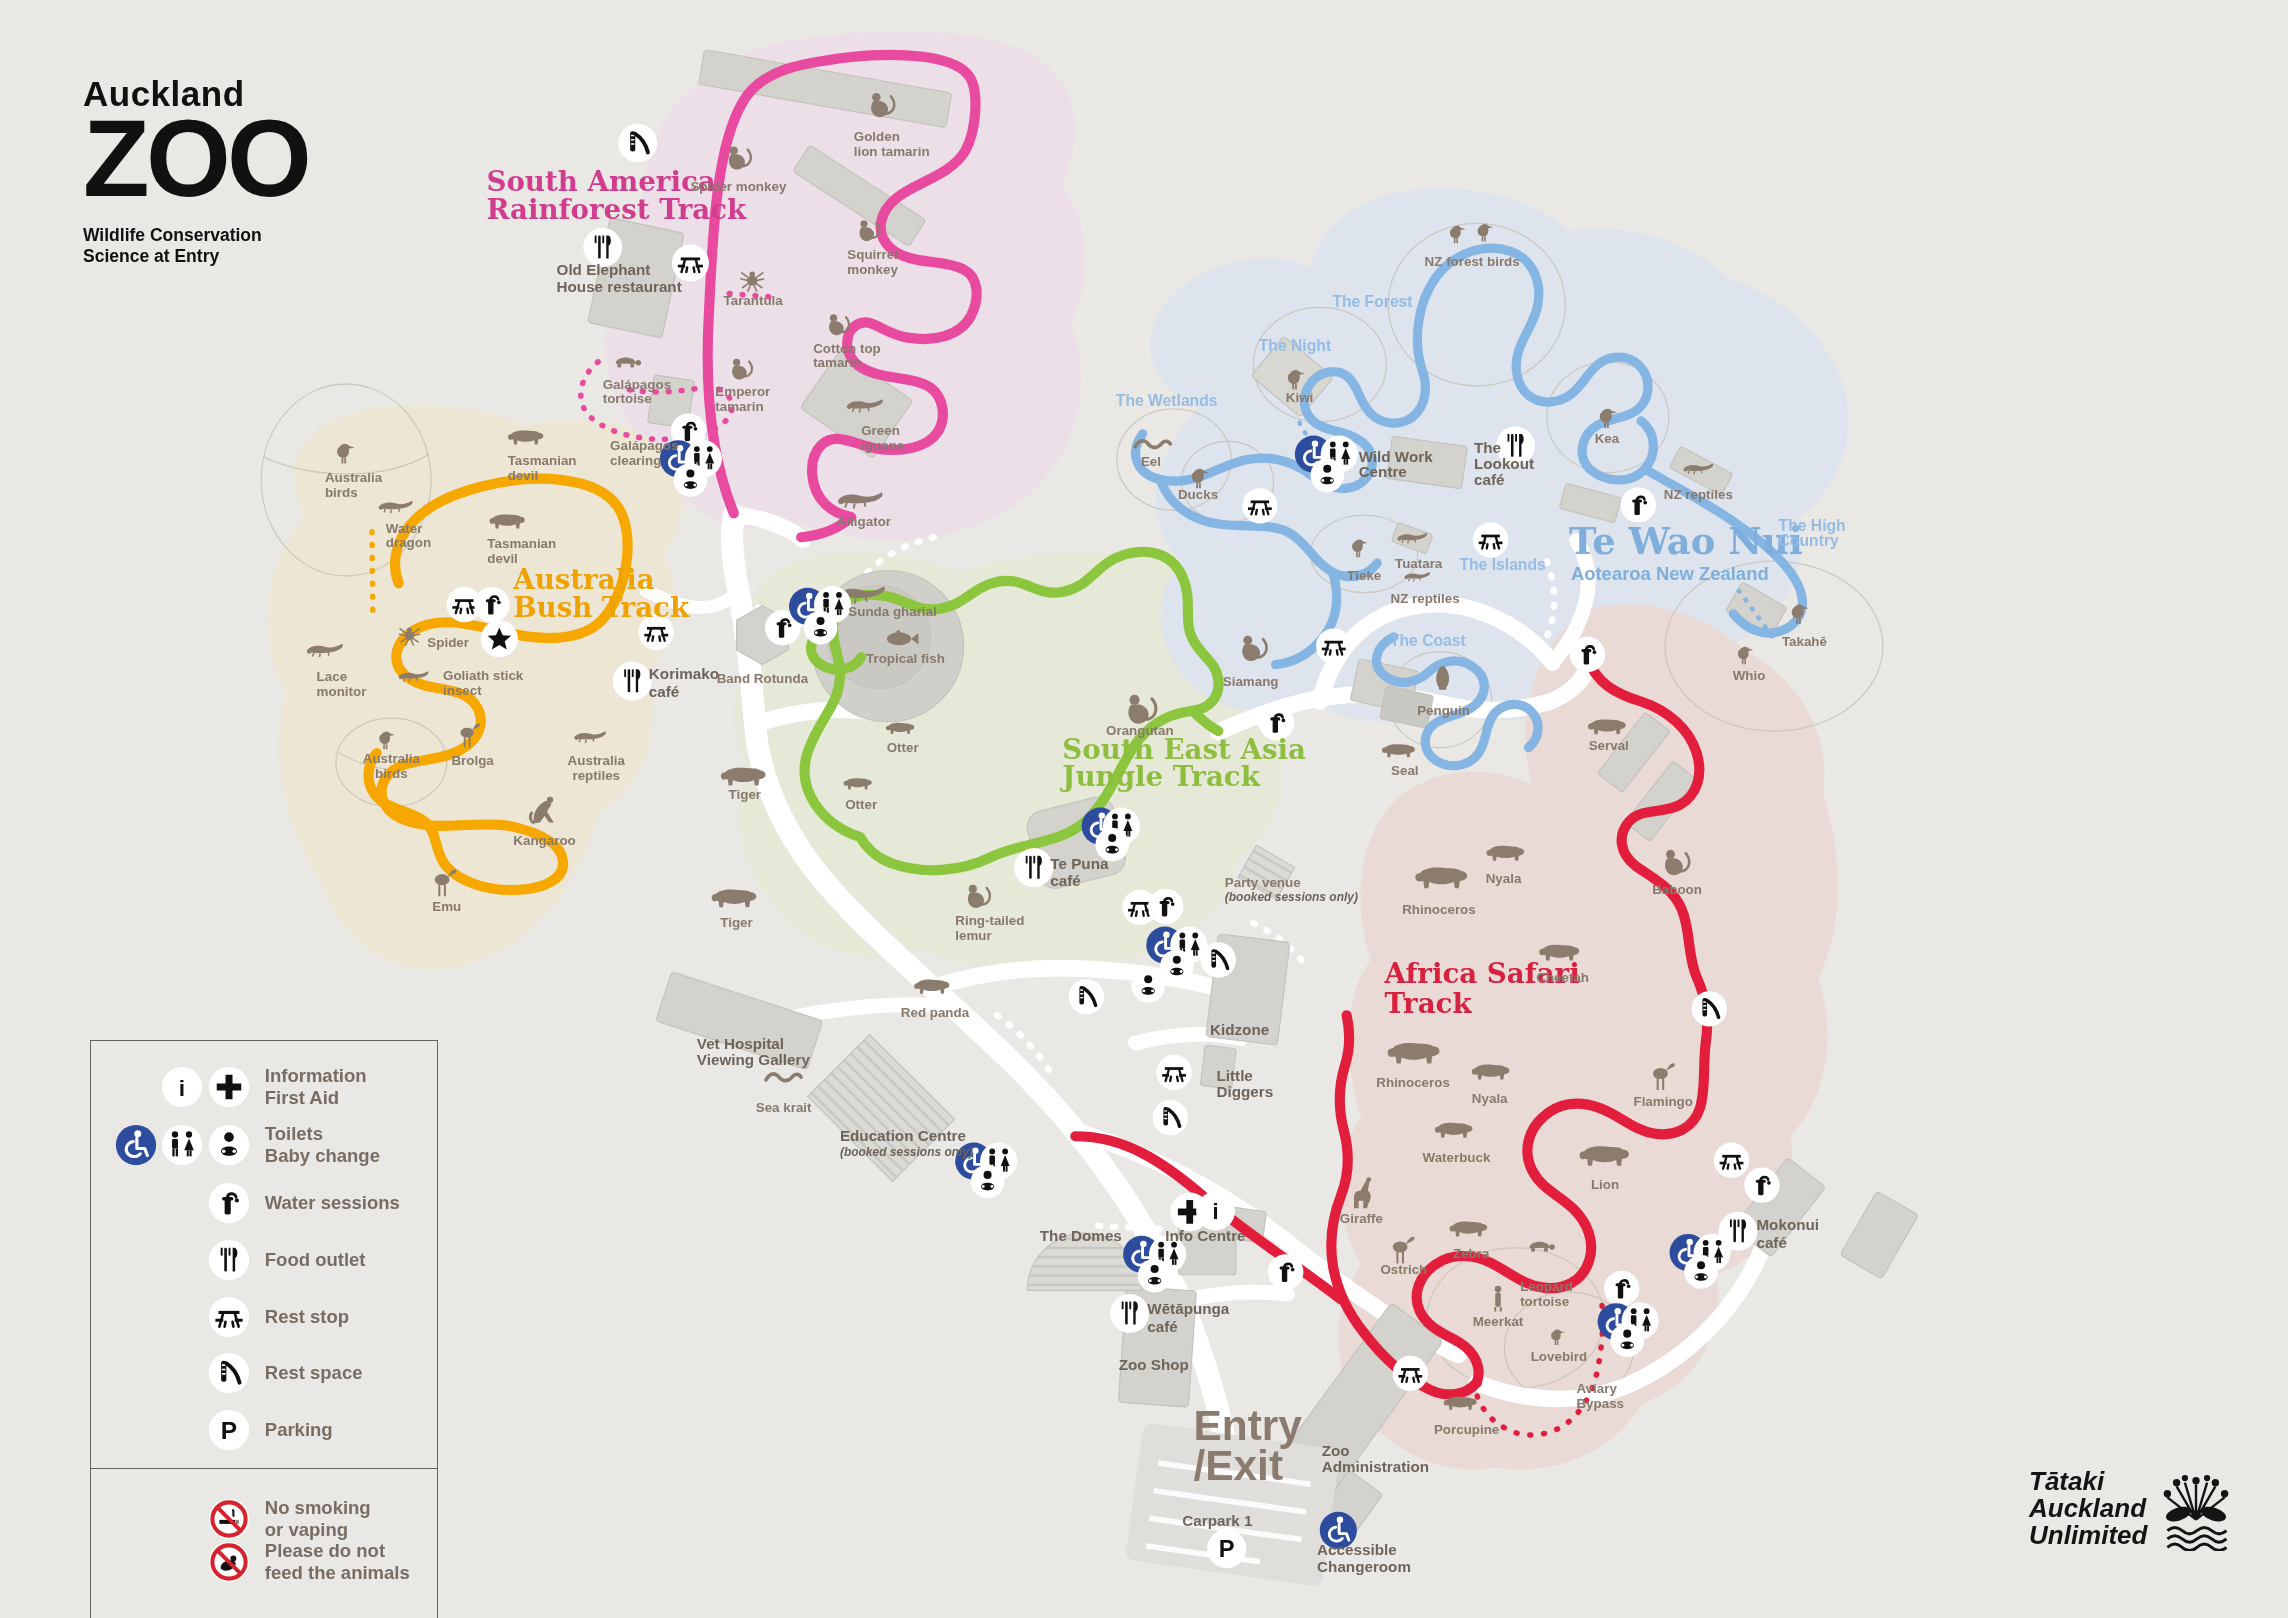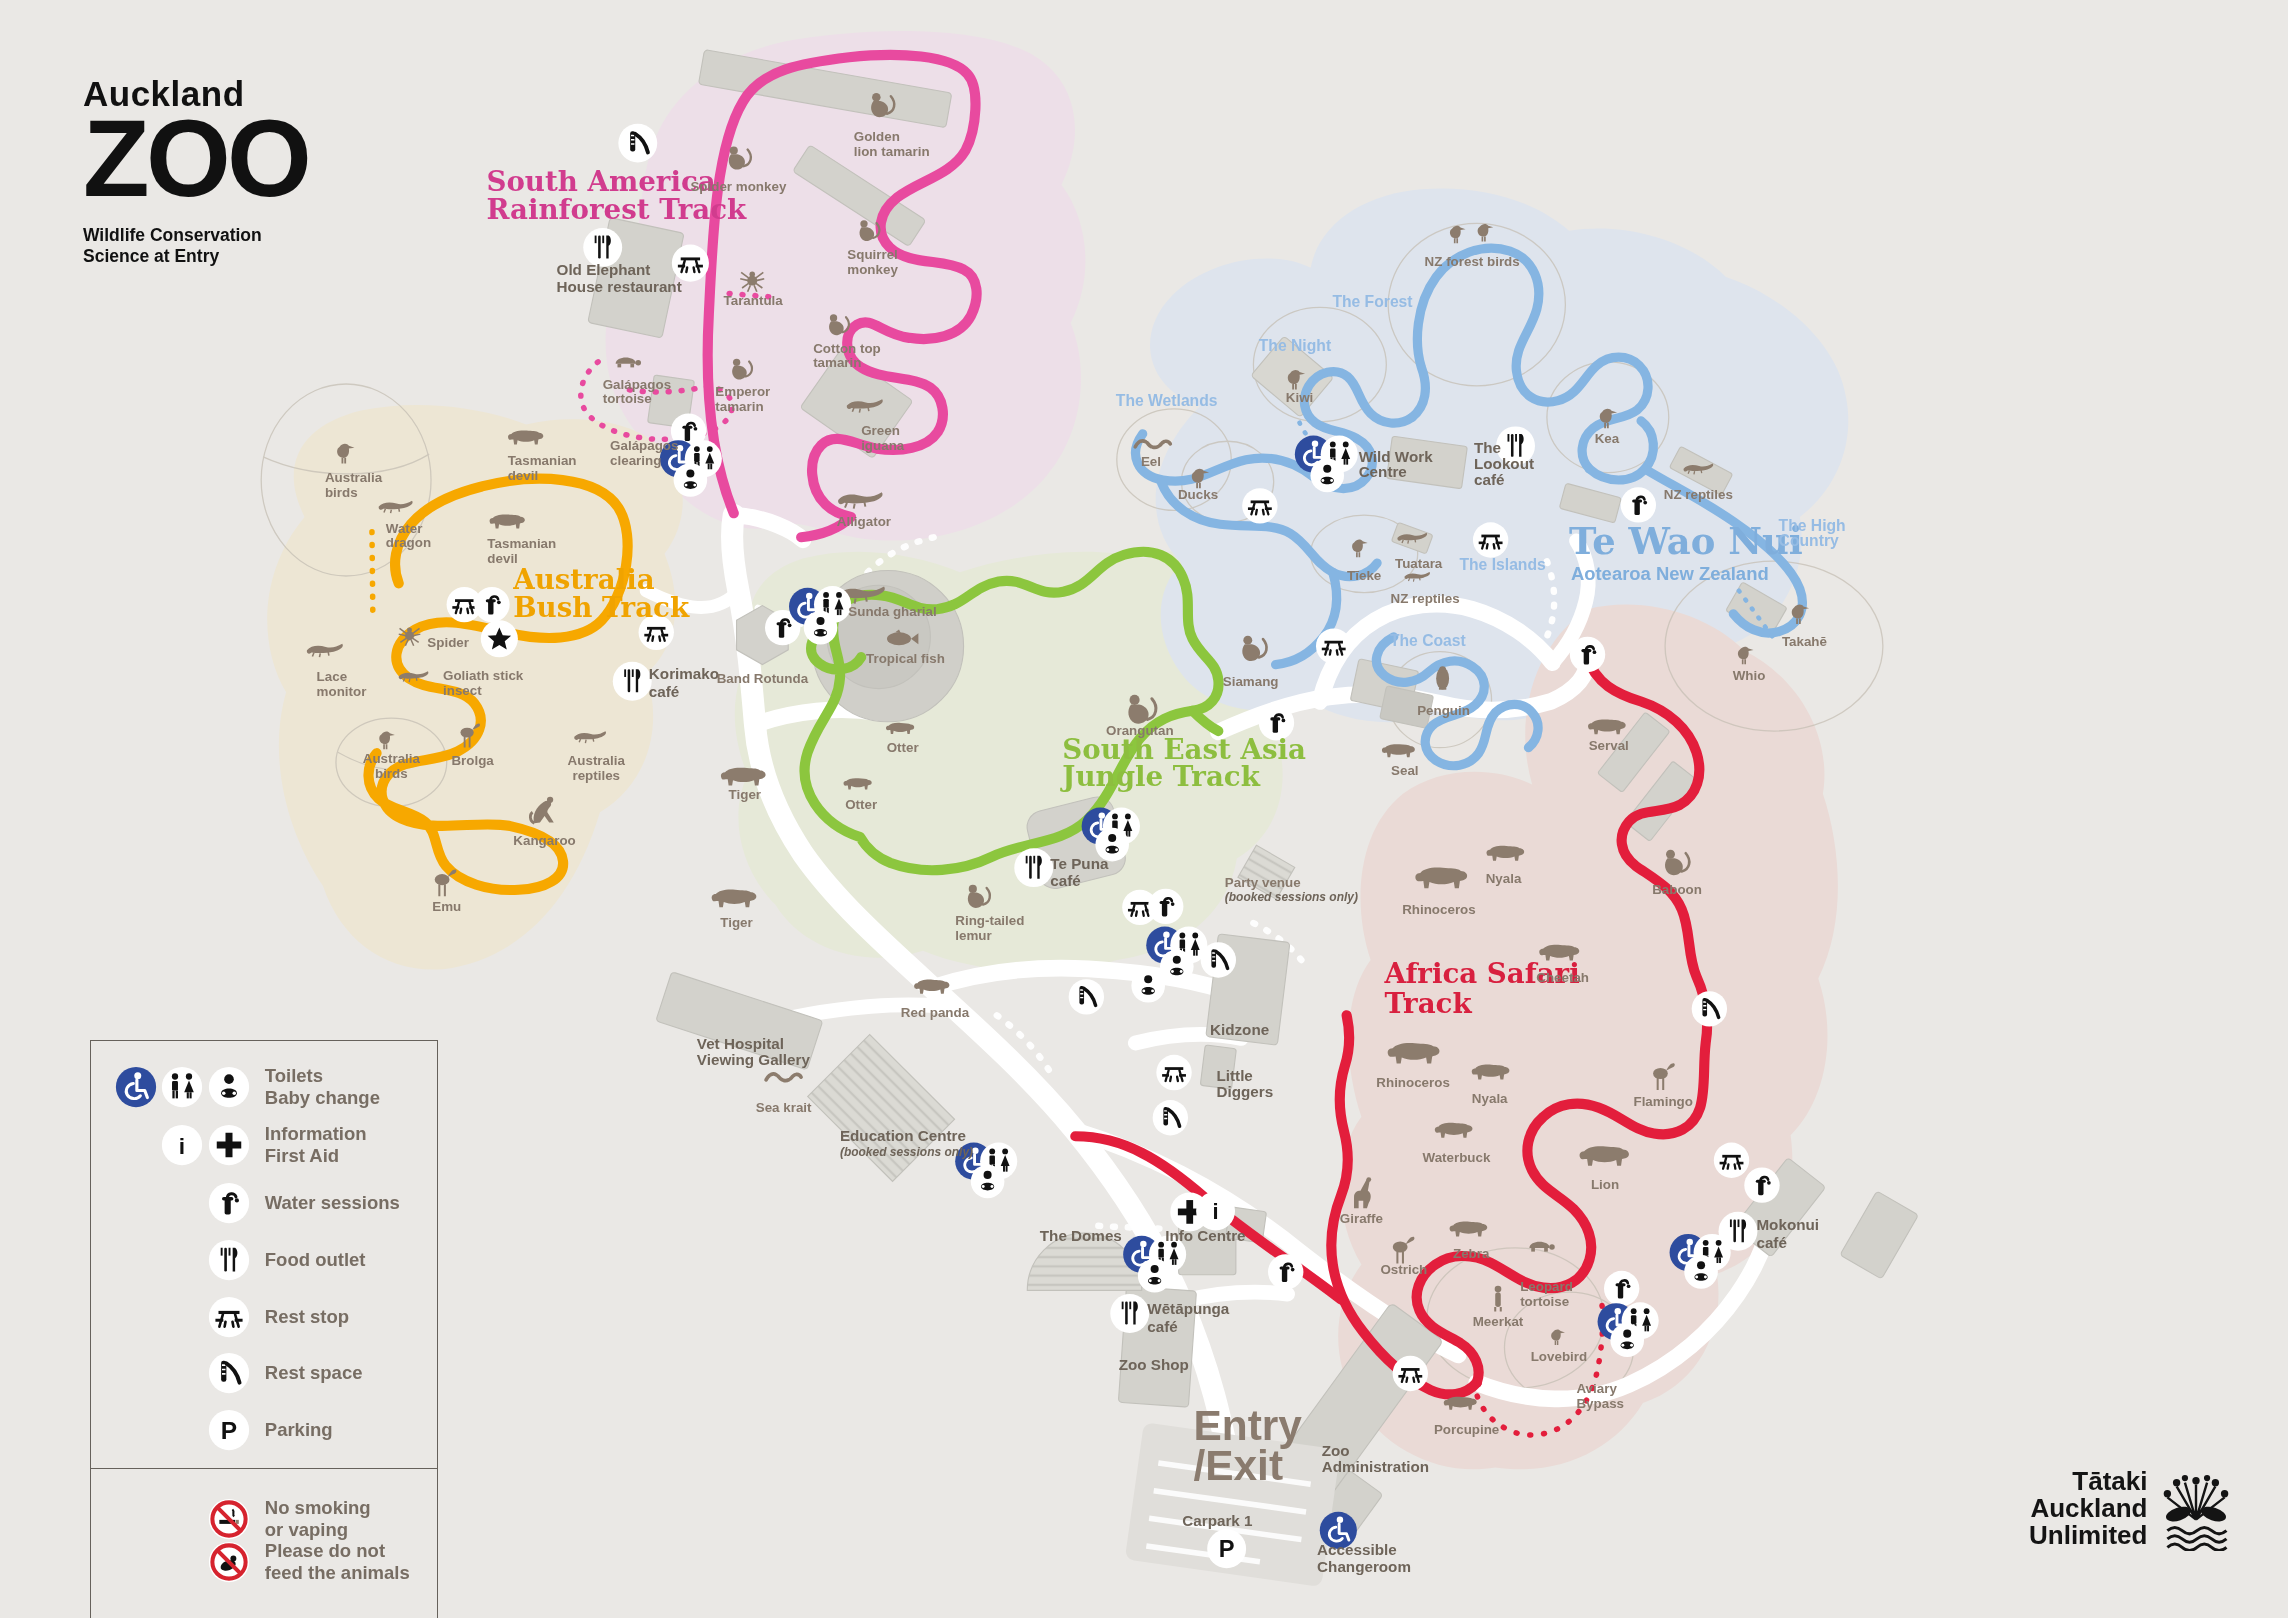--- a/index.html
+++ b/index.html
@@ -13,21 +13,21 @@
   
   #legend{position:absolute;left:90px;top:1040px;width:346px;border:1.8px solid #66615B;}
   .lg-sec{padding:24px 0 16.6px 0;}
   .lg-sec.second{border-top:1.8px solid #66615B;padding:28px 0 24px 0;}
   .lg-row{display:flex;align-items:center;margin:0 0 14.8px 0;}
   .lg-icons{width:159px;display:flex;justify-content:flex-end;gap:4.6px;padding-right:14.8px;flex:none;}
   .lg-icons svg{width:42px;height:42px;flex:none;}
   .lg-text{font-size:18.5px;font-weight:700;color:#776D63;line-height:1.18;}
   
   #footer-logo{position:absolute;left:2029px;top:1466px;display:flex;align-items:center;gap:13px;}
-  #footer-logo .txt{text-align:right;font-size:26px;font-weight:700;color:#141414;line-height:1.04;}
+  #footer-logo .txt{font-size:26px;font-weight:700;color:#141414;line-height:1.04;font-style:italic;}
   
   text{pointer-events:none;}
   .al{font:700 14.5px "Liberation Sans",sans-serif;fill:#87796C;}
   .fl{font:700 16.5px "Liberation Sans",sans-serif;fill:#6E6459;}
   .zl{font:700 17px "Liberation Sans",sans-serif;fill:#96BCE4;}
   .it{font:italic 700 13px "Liberation Sans",sans-serif;fill:#6E6459;}
   .tt{font:700 30px "DejaVu Serif",serif;}
   .twn-title{font:700 40px "DejaVu Serif",serif;fill:#7FAEDC;}
   .twn-sub{font:700 20px "Liberation Sans",sans-serif;fill:#7FAEDC;}
   .entry-big{font:700 46px "Liberation Sans",sans-serif;fill:#8A7B6E;}
@@ -571,46 +571,46 @@
     <div>Wildlife Conservation</div>
     <div>Science at Entry</div>
   </div>
 </div>
 
 <div id="legend">
   <div class="lg-sec">
     <div class="lg-row">
       <div class="lg-icons">
         <svg viewBox="0 0 48 48">
+              <use href="#icon-info"></use>
+            </svg>
+        <svg viewBox="0 0 48 48">
+              <use href="#icon-first-aid"></use>
+            </svg>
+      </div>
+      <div class="lg-text">
+            <div>Information</div>
+            <div>First Aid</div>
+          </div>
+    </div>
+    <div class="lg-row">
+      <div class="lg-icons">
+        <svg viewBox="0 0 48 48">
               <use href="#icon-accessible"></use>
             </svg>
         <svg viewBox="0 0 48 48">
               <use href="#icon-toilets"></use>
             </svg>
         <svg viewBox="0 0 48 48">
               <use href="#icon-baby-change"></use>
             </svg>
       </div>
       <div class="lg-text">
             <div>Toilets</div>
             <div>Baby change</div>
-          </div>
-    </div>
-    <div class="lg-row">
-      <div class="lg-icons">
-        <svg viewBox="0 0 48 48">
-              <use href="#icon-info"></use>
-            </svg>
-        <svg viewBox="0 0 48 48">
-              <use href="#icon-first-aid"></use>
-            </svg>
-      </div>
-      <div class="lg-text">
-            <div>Information</div>
-            <div>First Aid</div>
           </div>
     </div>
     <div class="lg-row">
       <div class="lg-icons">
             <svg viewBox="0 0 48 48">
               <use href="#icon-fountain"></use>
             </svg>
           </div>
       <div class="lg-text">
             <div>Water sessions</div>

